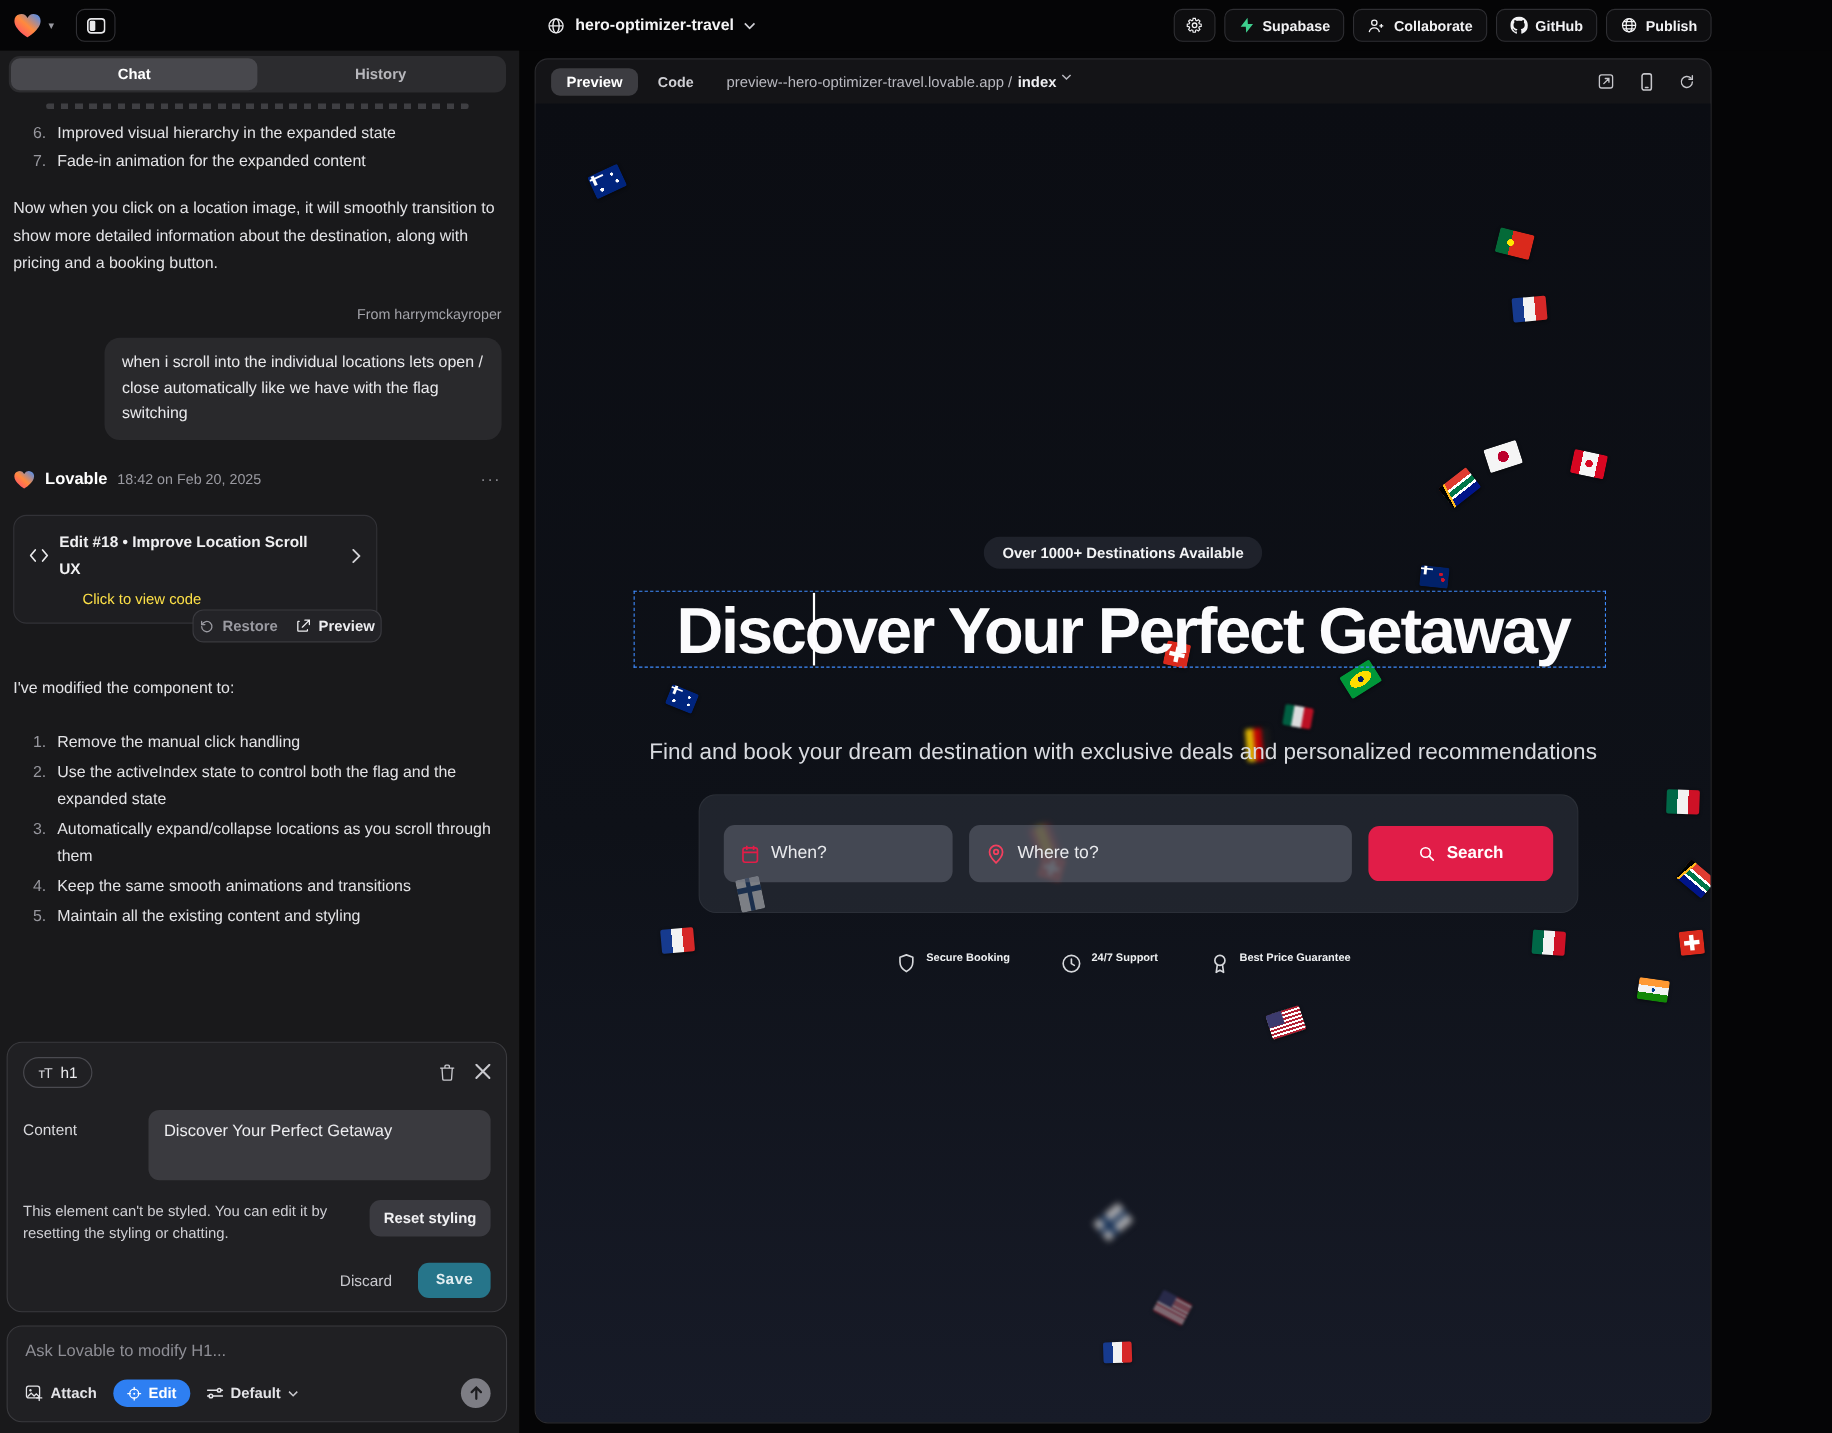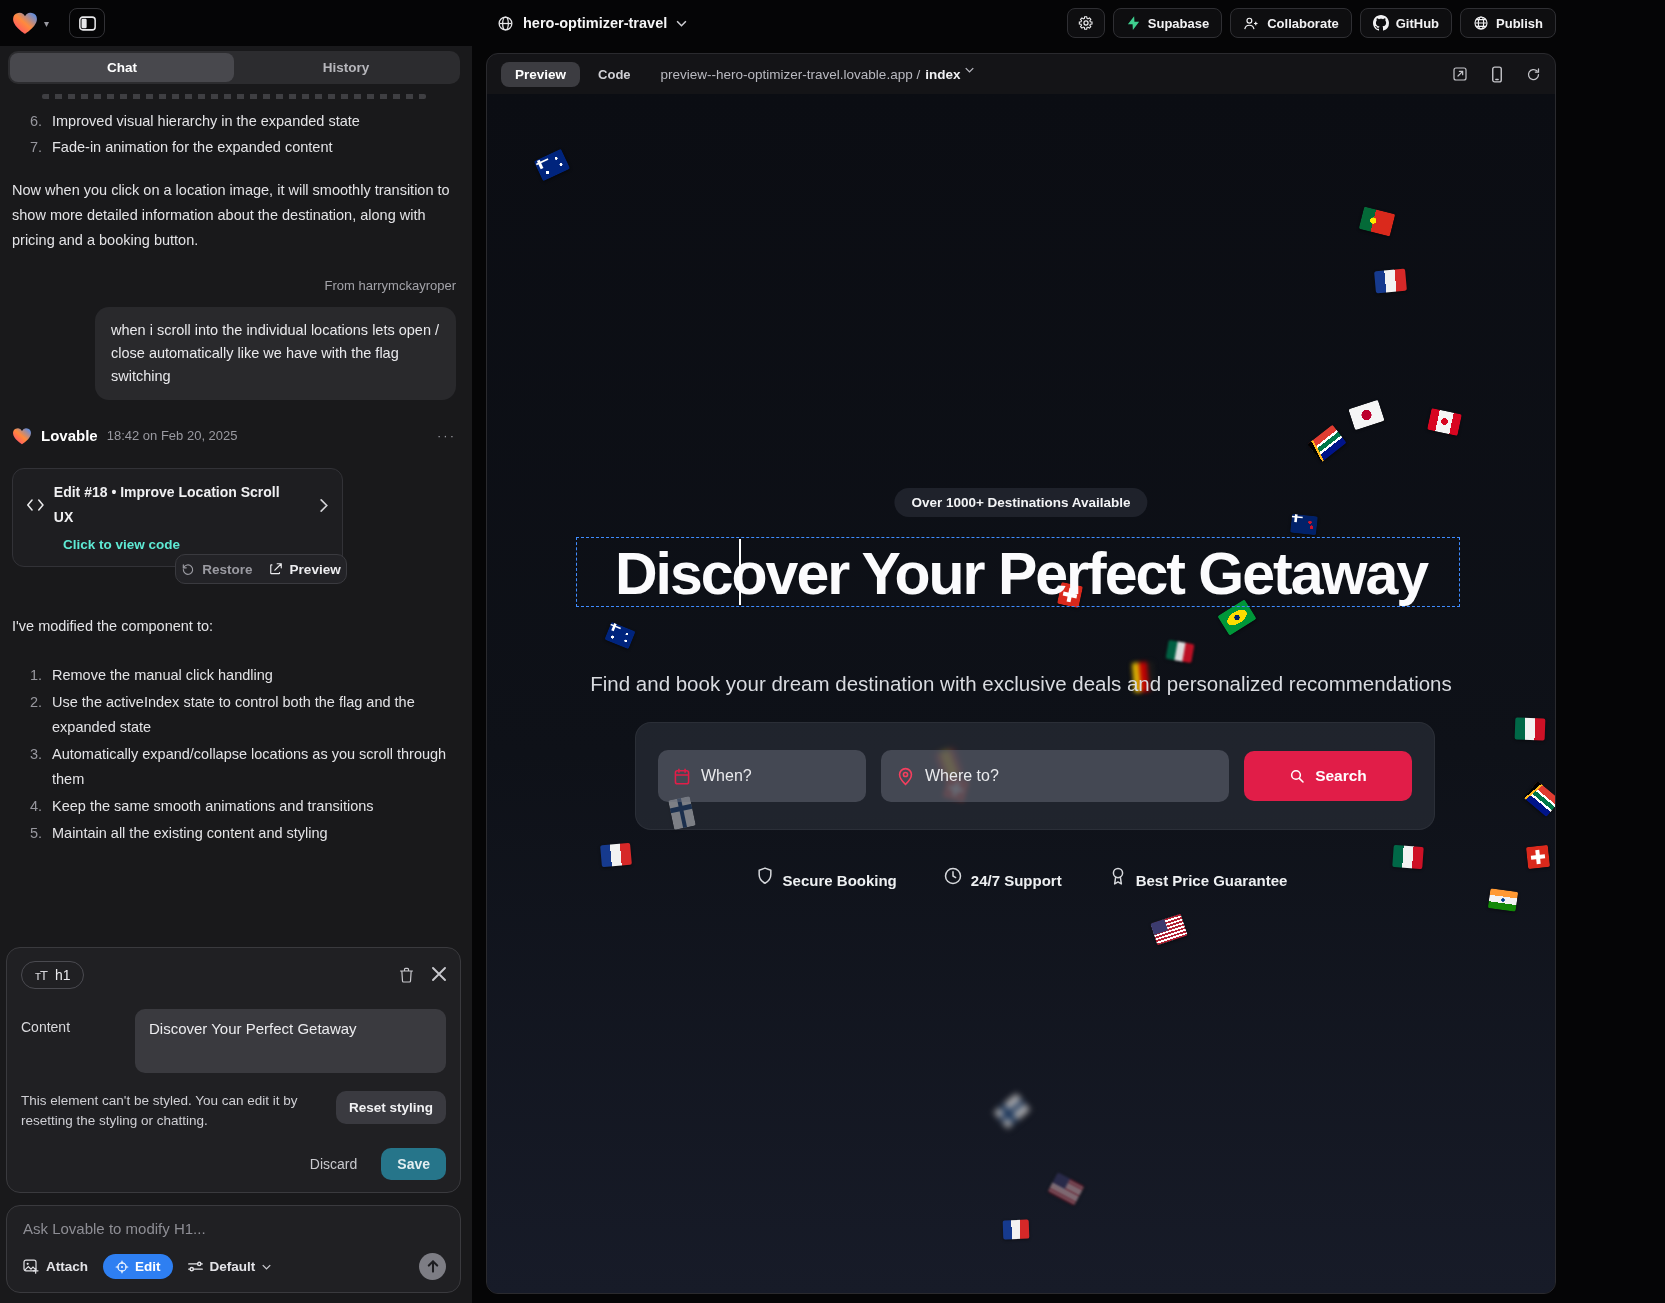--- a/index.html
+++ b/index.html
@@ -41,21 +41,21 @@
   .user-bubble { margin:9px 0 0 83px; background:#29292c; border-radius:14px; padding:12px 16px; line-height:23px; color:#e9e9ec; }
   .assistant-row { margin-top:23px; display:flex; align-items:center; gap:9px; }
   .assistant-row .heart-sm { width:20px; height:18px; }
   .assistant-row .name { font-size:15px; font-weight:700; color:#fff; }
   .assistant-row .time { font-size:13px; color:#9a9aa1; }
   .assistant-row .menu { margin-left:auto; color:#9a9aa1; letter-spacing:2px; font-size:13px; cursor:pointer; }
   .edit-card { margin-top:20px; width:331px; background:#1e1e21; border:1px solid #323237; border-radius:12px;
     padding:11px 14px 12px 14px; cursor:pointer; }
   .edit-card .row1 { display:flex; align-items:center; gap:10px; font-size:14px; font-weight:700; color:#f0f0f2; }
   .edit-card .row1 .spacer { flex:1; }
-  .edit-card .row2 { margin-top:6px; margin-left:36px; font-size:13.5px; color:#5eead4; line-height:18px;font-weight:bold; }
+  .edit-card .row2 { margin-top:6px; margin-left:48px; font-size:13.5px; color:#fde047; line-height:18px; }
   .restore-pill { position:relative; margin:-13px 0 0 163px; width:172px; height:30px; background:#232327;
     border:1px solid #3a3a3f; border-radius:10px; display:flex; align-items:center; justify-content:center; gap:16px;
     font-size:13.5px; font-weight:600; }
   .restore-pill .restore { color:#9a9aa1; display:flex; gap:7px; align-items:center; cursor:pointer; }
   .restore-pill .preview { color:#ededf0; display:flex; gap:7px; align-items:center; cursor:pointer; }
   .p3 { margin-top:30px; }
   .modlist { margin-top:24px; }
   .modlist .numrow { margin-bottom:2px; }
 
   
@@ -71,21 +71,21 @@
   .ep-content .lbl { width:100px; padding-top:10px; font-size:14px; color:#d8d8dc; }
   .ep-content textarea { flex:1; height:64px; background:#3a3a3f; border:none; border-radius:10px; resize:none;
     padding:11px 14px; font-family:"Liberation Sans", sans-serif; font-size:15px; color:#ececef; outline:none; }
   .ep-note-row { display:flex; margin-top:18px; align-items:flex-start; }
   .ep-note { width:308px; font-size:13.5px; line-height:20px; color:#cfcfd4; }
   .reset-btn { margin-left:auto; background:#3a3a40; border:none; border-radius:10px; padding:9px 13px;
     font-size:13.5px; font-weight:600; color:#f1f1f3; cursor:pointer; font-family:inherit; }
   .ep-actions { display:flex; justify-content:flex-end; align-items:center; gap:24px; margin-top:17px; }
   .discard { font-size:14px; color:#c9c9ce; cursor:pointer; }
   .save-btn { background:var(--save-teal,#26758a); border:none; border-radius:10px; padding:8px 16px;
-    font-size:14px; font-weight:600; color:#e3eef1; cursor:pointer; font-family:Liberation Sans, sans-serif; }
+    font-size:14px; font-weight:600; color:#e3eef1; cursor:pointer; font-family:Liberation Mono, monospace; }
 
   
   #composer { position:absolute; left:6px; top:1159px; width:455px; height:88px; background:#202023;
     border:1px solid #3a3a3e; border-radius:14px; padding:14px 14px 12px 16px; display:flex; flex-direction:column; }
   .composer-ph { font-size:15px; color:#8e8e95; cursor:text; }
   .composer-row { margin-top:auto; display:flex; align-items:center; gap:15px; }
   .comp-item { display:flex; align-items:center; gap:7px; font-size:13.5px; font-weight:600; color:#e3e3e7; cursor:pointer; }
   .edit-pill { display:flex; align-items:center; gap:6px; background:var(--edit-blue,#2e7ff2); border-radius:999px;
     padding:5px 12px; font-size:13.5px; font-weight:600; color:#fff; cursor:pointer; }
   .send-circle { margin-left:auto; width:27px; height:27px; border-radius:50%; background:#7d7d84;
@@ -119,21 +119,21 @@
     border:1px solid rgba(255,255,255,.05); border-radius:16px; display:flex; align-items:center; gap:15px; padding:0 22px; }
   .search-field { height:52px; background:rgba(108,113,125,.48); border-radius:10px; display:flex; align-items:center;
     gap:11px; padding:0 16px; font-size:16px; color:#e9eaed; cursor:text; }
   .search-field.where { flex:1; }
   .search-field.when { width:208px; }
   .search-btn { width:168px; height:50px; background:var(--accent-red,#e11d48); border:none; border-radius:10px;
     display:flex; align-items:center; justify-content:center; gap:10px; color:#fff; font-size:15.5px; font-weight:700;
     cursor:pointer; font-family:inherit; }
 
   .features { position:absolute; left:0; top:772px; width:100%; display:flex; justify-content:center; gap:46px; }
-  .feature { display:flex; align-items:flex-end; gap:8px; font-size:15px; font-weight:600; color:#eef0f2; }
+  .feature { display:flex; align-items:flex-start; gap:8px; font-size:10px; font-weight:600; color:#eef0f2; }
   .feature svg { color:#d6d8dc; }
 </style>
 </head>
 <body>
 
 <div id="app">
 
   <div id="topbar">
     <div class="tb-left">
       <svg class="heart-logo" viewBox="0 0 24 22">

